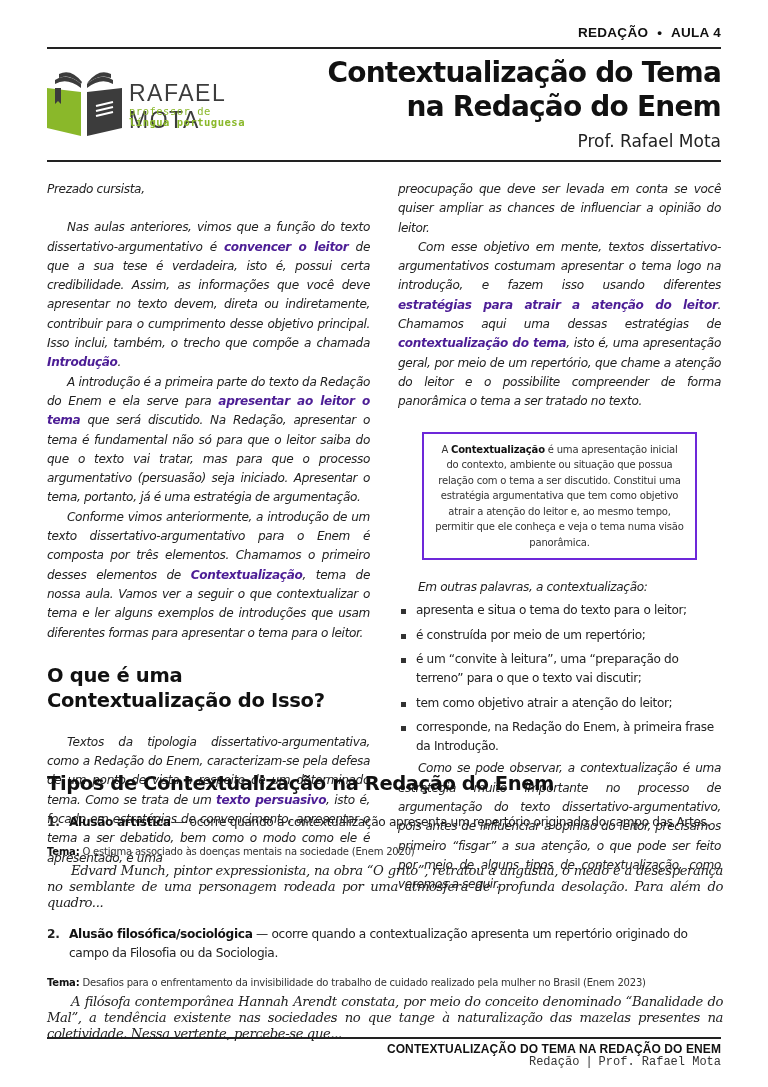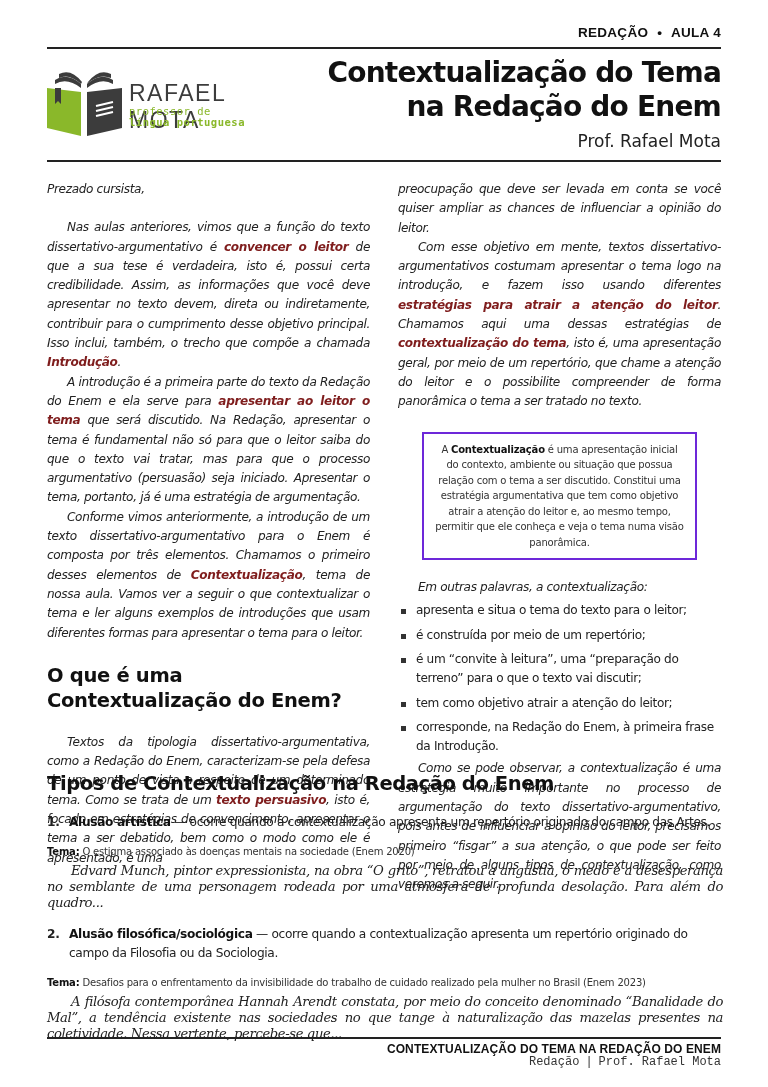--- a/index.html
+++ b/index.html
@@ -20,21 +20,21 @@
   .logo-sub2 { top: 48px; font-weight: bold; }
 
   .main-title { position: absolute; right: 47px; top: 56px; text-align: right; font-family: "DejaVu Sans", sans-serif; font-weight: 700; font-size: 28px; line-height: 34px; letter-spacing: -0.8px; color: #111; }
   .author { position: absolute; right: 47px; top: 131px; font-family: "DejaVu Sans", sans-serif; font-size: 17px; color: #222; }
 
   .col { position: absolute; top: 180px; width: 323px; font-family: "DejaVu Sans", sans-serif; font-size: 12.1px; line-height: 19.3px; color: #222; letter-spacing: -0.35px; }
   .col.left { left: 47px; }
   .col.right { left: 398px; top: 180px; }
   .col p { text-align: justify; font-style: italic; }
   .col p.ind { text-indent: 20px; }
-  .col b { font-weight: 700; color: #7f1d1d; }
+  .col b { font-weight: 700; color: #4c1d95; }
   .gap { height: 19px; }
 
   .h2 { font-family: "DejaVu Sans", sans-serif; font-weight: 700; font-size: 19.5px; line-height: 25px; color: #111; margin: 20px 0 20px 0; letter-spacing: -0.3px; }
 
   .defbox { margin: 20px 24px 18px 24px; border: 2px solid #6d28d9; padding: 8px 10px; text-align: center; font-size: 10px; line-height: 15.5px; color: #333; letter-spacing: -0.2px; }
   .defbox b { color: #111; }
 
   .bullets { list-style: none; margin-top: 4px; }
   .bullets li { position: relative; padding-left: 18px; margin-bottom: 5px; text-align: left; }
   .bullets li::before { content: ""; position: absolute; left: 3px; top: 8px; width: 5px; height: 5px; background: #333; }
@@ -87,21 +87,21 @@
 <div class="rule r2"></div>
 
 <div class="col left">
   <p>Prezado cursista,</p>
   <div class="gap"></div>
   <p class="ind"><span>Nas aulas anteriores, vimos que a função do texto dissertativo-argumentativo é </span><b>convencer o leitor</b><span> de que a sua tese é verdadeira, isto é, possui certa credibilidade. Assim, as informações que você deve apresentar no texto devem, direta ou indiretamente, contribuir para o cumprimento desse objetivo principal. Isso inclui, também, o trecho que compõe a chamada </span><b>Introdução</b><span>.</span></p>
   <p class="ind"><span>A introdução é a primeira parte do texto da Redação do Enem e ela serve para </span><b>apresentar ao leitor o tema</b><span> que será discutido. Na Redação, apresentar o tema é fundamental não só para que o leitor saiba do que o texto vai tratar, mas para que o processo argumentativo (persuasão) seja iniciado. Apresentar o tema, portanto, já é uma estratégia de argumentação.</span></p>
   <p class="ind"><span>Conforme vimos anteriormente, a introdução de um texto dissertativo-argumentativo para o Enem é composta por três elementos. Chamamos o primeiro desses elementos de </span><b>Contextualização</b><span>, tema de nossa aula. Vamos ver a seguir o que contextualizar o tema e ler alguns exemplos de introduções que usam diferentes formas para apresentar o tema para o leitor.</span></p>
   <div class="h2">
     <div>O que é uma</div>
-    <div>Contextualização do Enem?</div>
+    <div>Contextualização do Isso?</div>
   </div>
   <p class="ind"><span>Textos da tipologia dissertativo-argumentativa, como a Redação do Enem, caracterizam-se pela defesa de um ponto de vista a respeito de um determinado tema. Como se trata de um </span><b>texto persuasivo</b><span>, isto é, focado em estratégias de convencimento, apresentar o tema a ser debatido, bem como o modo como ele é apresentado, é uma</span></p>
 </div>
 
 <div class="col right">
   <p>preocupação que deve ser levada em conta se você quiser ampliar as chances de influenciar a opinião do leitor.</p>
   <p class="ind"><span>Com esse objetivo em mente, textos dissertativo-argumentativos costumam apresentar o tema logo na introdução, e fazem isso usando diferentes </span><b>estratégias para atrair a atenção do leitor</b><span>. Chamamos aqui uma dessas estratégias de </span><b>contextualização do tema</b><span>, isto é, uma apresentação geral, por meio de um repertório, que chame a atenção do leitor e o possibilite compreender de forma panorâmica o tema a ser tratado no texto.</span></p>
   <div class="defbox"><span>A </span><b>Contextualização</b><span> é uma apresentação inicial do contexto, ambiente ou situação que possua relação com o tema a ser discutido. Constitui uma estratégia argumentativa que tem como objetivo atrair a atenção do leitor e, ao mesmo tempo, permitir que ele conheça e veja o tema numa visão panorâmica.</span></div>
   <p class="lead">Em outras palavras, a contextualização:</p>
   <ul class="bullets">

